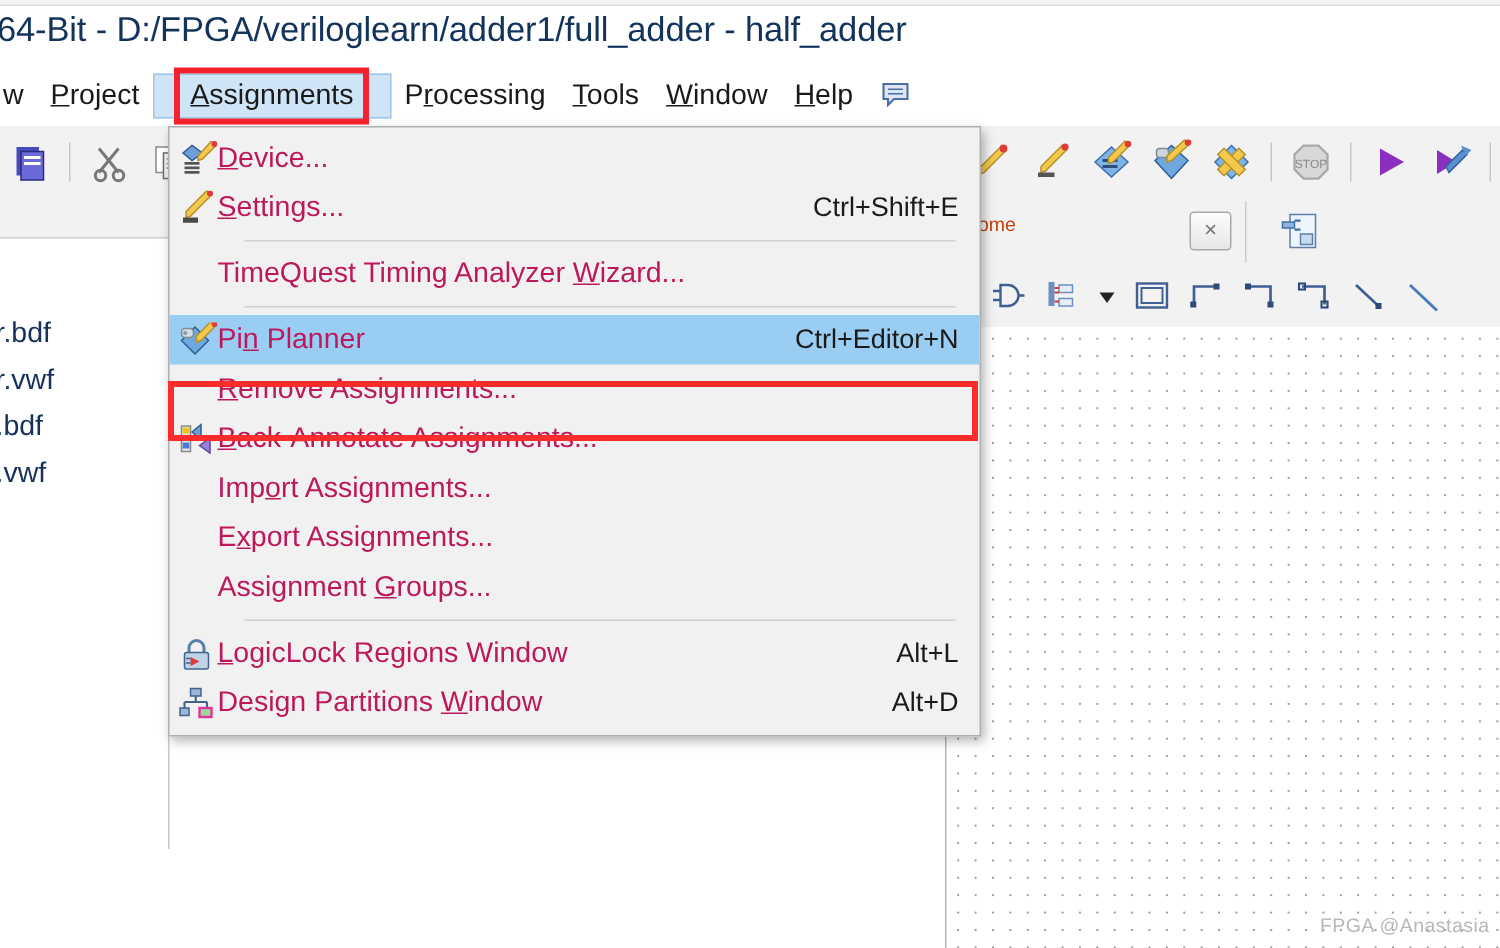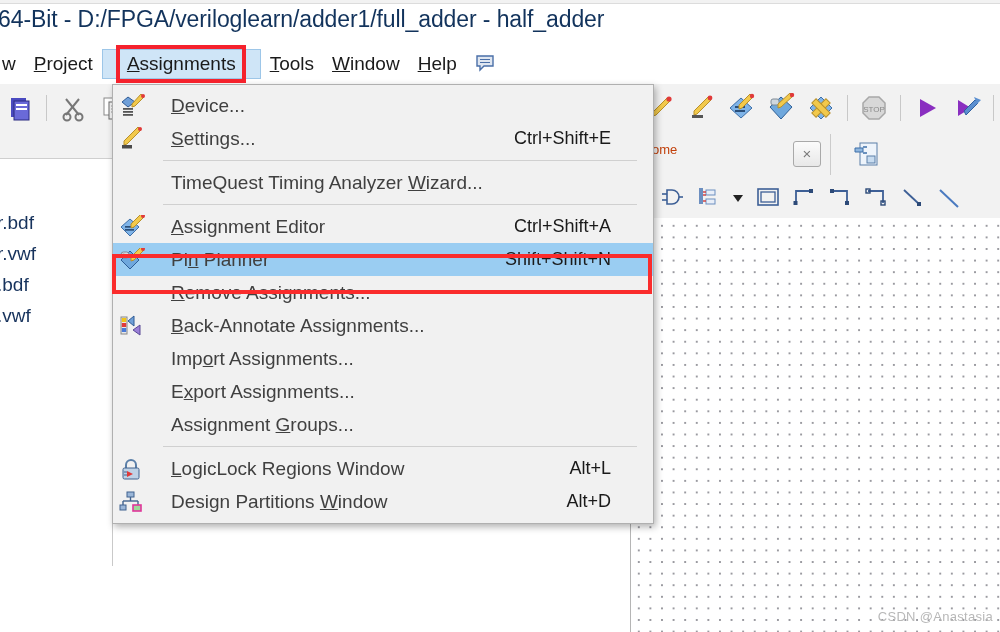--- a/index.html
+++ b/index.html
@@ -241,29 +241,28 @@
     background: #9acdf2;
     justify-content: center;
   }
   .mi .mi-icon {
     width: 26px; height: 24px;
     margin-left: 6px; margin-right: 0px;
     position: relative;
     flex: 0 0 auto;
   }
   .mi .mi-label {
-    margin-left: 26px;
     font-size: 19px;
-    color: #404040;
+    color: #be185d;
     flex: 1 1 auto;
   }
   .mi .mi-short {
     font-size: 18px;
     color: #1a1a1a;
-    margin-right: 42px;
+    margin-right: 14px;
     flex: 0 0 auto;
   }
   .mi .mn { text-decoration: underline; }
   .mi-sep {
     height: 1px;
     background: #d0d0d0;
     margin: 5px 16px 5px 50px;
   }
   
   .redbox-pin {
@@ -287,20 +286,21 @@
   <div class="titlebar">
     <div class="top-strip"></div>
     <div class="title-text">64-Bit - D:/FPGA/veriloglearn/adder1/full_adder - half_adder</div>
   </div>
 
   <div class="menubar">
     <div class="menubar-inner" id="menubar-items">
         <div class="menu-top-item first">w</div>
         <div class="menu-top-item"><span class="mn">P</span>roject</div>
         <div class="menu-top-item active"><span class="mn">A</span>ssignments</div>
+        <div class="menu-top-item">P<span class="mn">r</span>ocessing</div>
         <div class="menu-top-item"><span class="mn">T</span>ools</div>
         <div class="menu-top-item"><span class="mn">W</span>indow</div>
         <div class="menu-top-item"><span class="mn">H</span>elp</div>
         <div class="menu-hint-icon">
           <svg class="ic" viewBox="0 0 22 22">
             <path d="M3 3 h16 v10 h-9 l-4 4 v-4 h-3 z" fill="#dfe6f0" stroke="#4a6fa8" stroke-width="1.4"></path>
             <line x1="6" y1="6.5" x2="16" y2="6.5" stroke="#4a6fa8"></line>
             <line x1="6" y1="9.5" x2="16" y2="9.5" stroke="#4a6fa8"></line>
           </svg>
         </div>
@@ -482,21 +482,21 @@
     </div>
     <div class="dt-icon">
       <svg class="ic" viewBox="0 0 28 28">
         <line x1="6" y1="7" x2="24" y2="24" stroke="#4a7ac0" stroke-width="2"></line>
       </svg>
     </div>
   </div>
 
   <div class="canvas-leftedge"></div>
   <div class="canvas">
-    <div class="watermark">CSDN @Anastasia</div>
+    <div class="watermark">FPGA @Anastasia</div>
   </div>
   <div class="canvas-white-left"></div>
 
   <div class="menu-popup" id="menu-popup">
       <div class="mi">
         <div class="mi-icon">
           <svg class="ic" viewBox="0 0 26 24">
             <polygon points="3,8 9,3 16,8 9,13" fill="#6f9fd8" stroke="#2f5a94"></polygon>
             <rect x="4" y="14" width="10" height="1.8" fill="#555"></rect>
             <rect x="4" y="17" width="10" height="1.8" fill="#555"></rect>
@@ -519,45 +519,32 @@
         <div class="mi-label"><span class="mn">S</span>ettings...</div>
         <div class="mi-short">Ctrl+Shift+E</div>
       </div>
       <div class="mi-sep"></div>
       <div class="mi">
         <div class="mi-icon"></div>
         <div class="mi-label">TimeQuest Timing Analyzer <span class="mn">W</span>izard...</div>
         <div class="mi-short"></div>
       </div>
       <div class="mi-sep"></div>
-      <div class="mi">
-        <div class="mi-icon">
-          <svg class="ic" viewBox="0 0 26 24">
-            <polygon points="2,12 11,4 20,12 11,21" fill="#7fb4e8" stroke="#3d6fa8"></polygon>
-            <rect x="6" y="11" width="9" height="1.7" fill="#2b4f7a"></rect>
-            <rect x="6" y="14" width="9" height="1.7" fill="#2b4f7a"></rect>
-            <polygon points="12,13 15,12 25,2 22,-1 12,9" fill="#f2c94c" stroke="#b8902a"></polygon>
-            <circle cx="24" cy="1" r="2" fill="#e03a3a"></circle>
-          </svg>
-        </div>
-        <div class="mi-label"><span class="mn">A</span>ssignment Editor</div>
-        <div class="mi-short">Ctrl+Shift+A</div>
-      </div>
       <div class="mi selected">
         <div class="mi-icon">
           <svg class="ic" viewBox="0 0 26 24">
             <polygon points="2,12 11,3 20,12 11,21" fill="#6fa8dd" stroke="#2d5e96"></polygon>
             <rect x="2" y="4" width="8" height="6" rx="2.5" fill="#d4dbe2" stroke="#7f8b96"></rect>
             <circle cx="4.5" cy="7" r="1.4" fill="#8d99a5"></circle>
             <polygon points="12,13 15,12 25,2 22,-1 12,9" fill="#f2c94c" stroke="#b8902a"></polygon>
             <circle cx="24" cy="1" r="2" fill="#e03a3a"></circle>
           </svg>
         </div>
         <div class="mi-label">Pi<span class="mn">n</span> Planner</div>
-        <div class="mi-short">Shift+Shift+N</div>
+        <div class="mi-short">Ctrl+Editor+N</div>
       </div>
       <div class="mi">
         <div class="mi-icon"></div>
         <div class="mi-label"><span class="mn">R</span>emove Assignments...</div>
         <div class="mi-short"></div>
       </div>
       <div class="mi">
         <div class="mi-icon">
           <svg class="ic" viewBox="0 0 26 24">
             <rect x="2" y="3" width="6" height="17" fill="#e8e8e8" stroke="#888"></rect>

